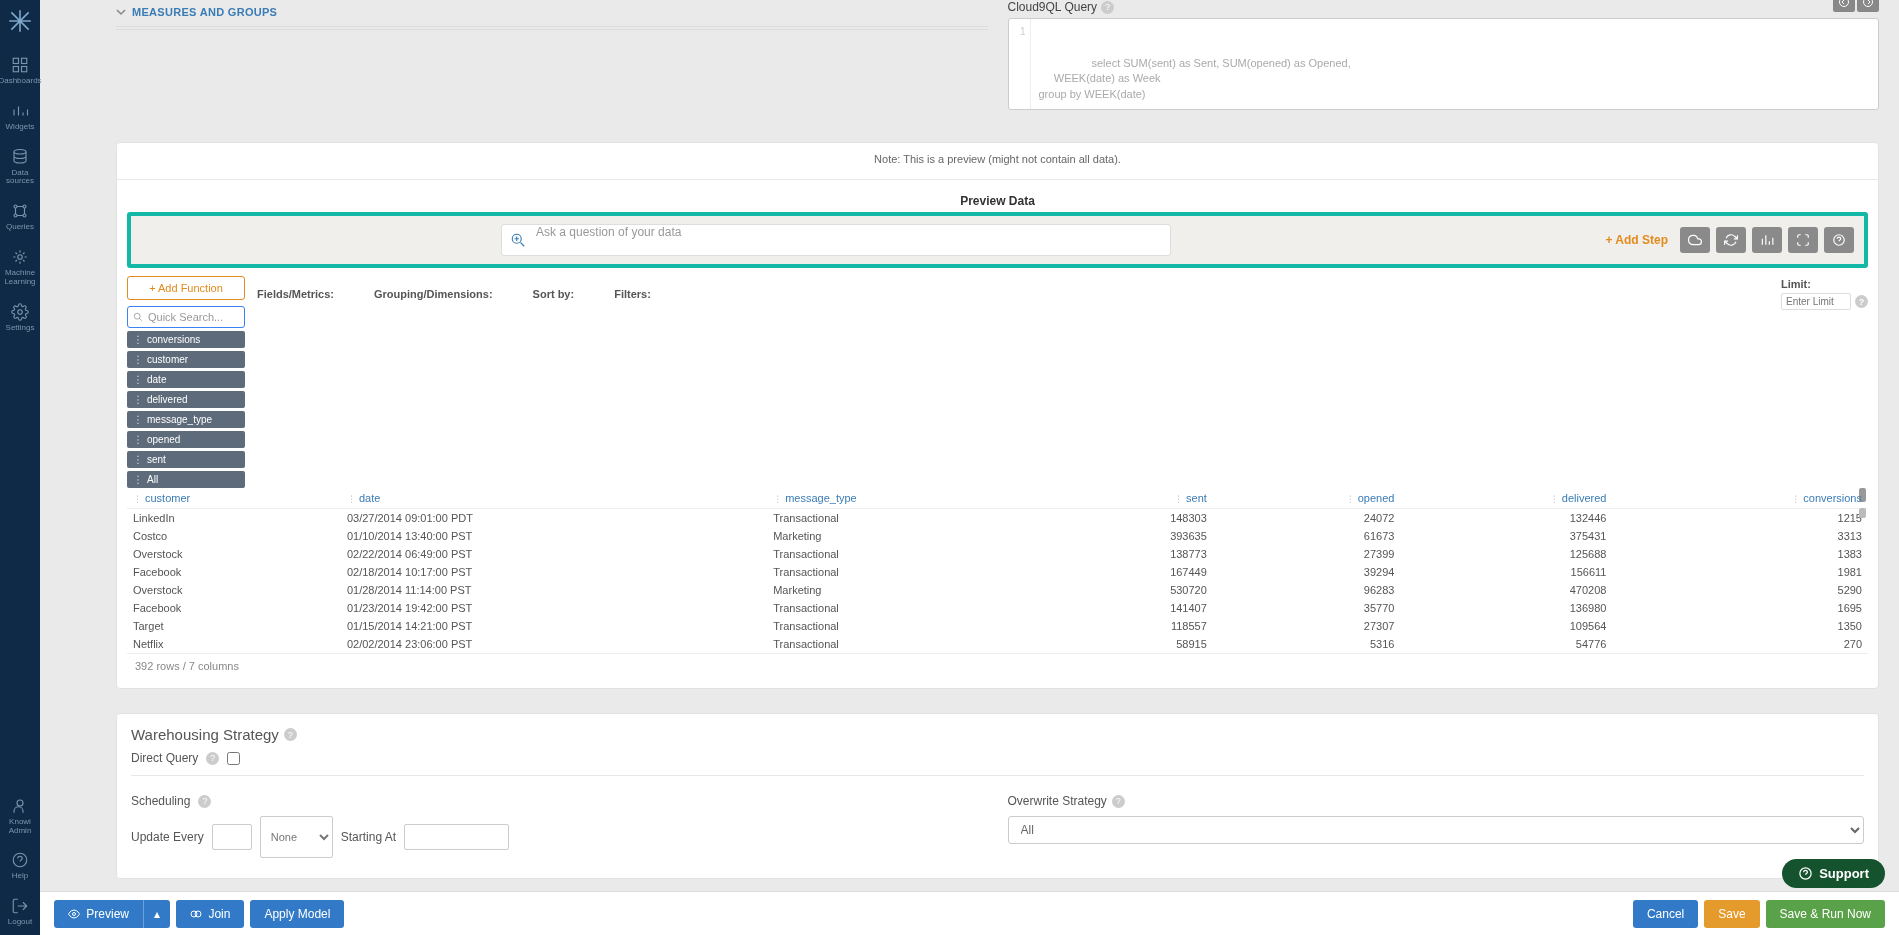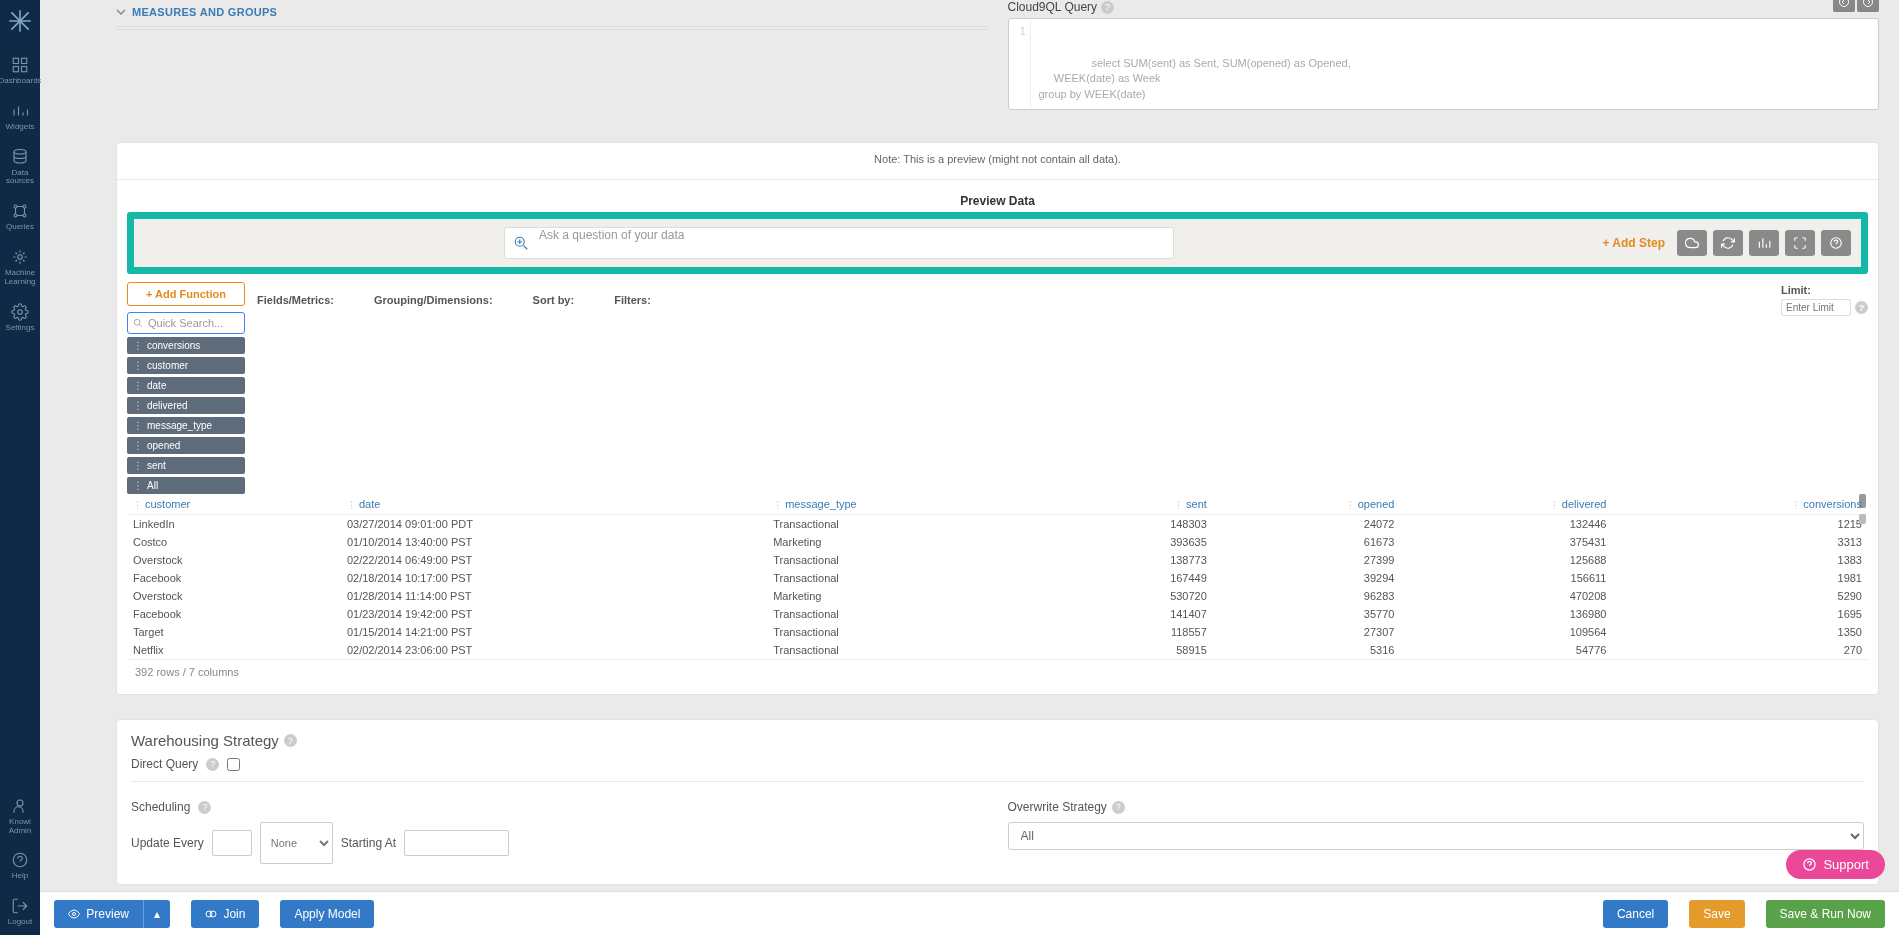--- a/index.html
+++ b/index.html
@@ -21,29 +21,29 @@
 .cloud9-label{font-size:12px;color:#444;margin-bottom:4px;display:flex;align-items:center;gap:4px}
 .help-icon{display:inline-flex;width:13px;height:13px;border-radius:50%;background:#ccc;color:#fff;font-size:9px;align-items:center;justify-content:center}
 .code-editor{border:1px solid #ccc;border-radius:3px;background:#fff;position:relative;height:92px;padding:6px 8px 6px 30px;font-family:monospace;font-size:11px;color:#aaa;white-space:pre;line-height:1.4}
 .code-editor .gutter{position:absolute;left:0;top:0;width:22px;height:100%;border-right:1px solid #eee;text-align:right;padding:6px 4px 0 0;color:#ccc;font-size:10px}
 .code-tools{position:absolute;top:-26px;right:0;display:flex;gap:2px}
 .code-tools button{width:22px;height:20px;background:#888;border:none;color:#fff;border-radius:2px;cursor:pointer;display:flex;align-items:center;justify-content:center}
 .panel{background:#fff;border:1px solid #e2e2e2;border-radius:4px;margin-top:18px;padding:6px 0 10px}
 .preview-note{text-align:center;font-size:11px;color:#666;padding:4px 0}
 .preview-title{text-align:center;font-weight:700;font-size:12px;color:#333;padding:4px 0}
 .panel hr{border:none;border-top:1px solid #e5e5e5;margin:2px 0 8px}
-.preview-toolbar{background:#f0efeb;border:7px solid #14b8a6;border-radius:3px;margin:0 10px;padding:8px 10px;display:flex;align-items:center;gap:6px}
+.preview-toolbar{background:#f0efeb;border:4px solid #14b8a6;border-radius:3px;margin:0 10px;padding:8px 10px;display:flex;align-items:center;gap:6px}
 .ask-input{flex:0 0 670px;margin-left:360px;height:32px;border:1px solid #ddd;border-radius:3px;background:#fff;padding:0 8px 0 34px;position:relative;color:#999}
 .ask-input svg{position:absolute;left:8px;top:7px;width:18px;height:18px;color:#3a7cb5}
 .toolbar-spacer{flex:1}
 .add-step{color:#e28b1e;font-size:12px;font-weight:600;cursor:pointer;margin-right:6px}
 .tool-btn{width:30px;height:26px;background:#8a8a8a;border:none;border-radius:3px;color:#fff;cursor:pointer;display:flex;align-items:center;justify-content:center}
 .builder{display:flex;margin:8px 10px 0;gap:12px}
 .builder-left{width:118px}
-.btn-add-func{width:100%;border:1px solid #e28b1e;color:#e28b1e;background:#fff;border-radius:3px;padding:5px 0;font-size:11px;font-weight:700;cursor:pointer;margin-bottom:6px}
+.btn-add-func{width:100%;border:1px solid #e28b1e;color:#e28b1e;background:#fff;border-radius:3px;padding:5px 0;font-size:11px;font-weight:400;cursor:pointer;margin-bottom:6px}
 .quick-search{width:100%;border:1px solid #3b82f6;border-radius:3px;padding:4px 6px 4px 20px;font-size:11px;color:#999;position:relative}
 .quick-search svg{position:absolute;left:5px;top:5px;width:10px;height:10px;color:#999}
 .pill{background:#5d6b7a;color:#fff;font-size:10px;padding:3px 6px;border-radius:2px;margin-top:3px;cursor:move;display:flex;align-items:center}
 .pill::before{content:"⋮";margin-right:4px;opacity:.7}
 .builder-right{flex:1}
 .builder-cols{display:flex;gap:40px;font-size:11px;font-weight:600;color:#555;padding:2px 0 8px;align-items:center}
 .builder-cols .limit-group{margin-left:auto;display:flex;flex-direction:column;gap:3px}
 .limit-input{width:70px;border:1px solid #ddd;border-radius:2px;padding:2px 4px;font-size:10px;color:#999}
 .data-table{width:100%;border-collapse:collapse;font-size:11px}
 .data-table th{text-align:left;color:#3a7cb5;font-weight:400;padding:4px 6px;border-bottom:1px solid #eee;position:relative}
@@ -54,31 +54,31 @@
 .table-footer{padding:6px 8px;font-size:11px;color:#888;border-top:1px solid #eee}
 .scroll-indicator-v{position:absolute;right:2px;top:0;width:7px;height:14px;background:#999;border-radius:2px}
 .scroll-indicator-v2{position:absolute;right:2px;top:20px;width:7px;height:10px;background:#bbb;border-radius:2px}
 .section2{background:#fff;border:1px solid #e2e2e2;border-radius:4px;margin-top:24px;padding:12px 14px}
 .section2 h3{font-size:15px;font-weight:500;color:#555;display:flex;align-items:center;gap:5px;margin-bottom:6px}
 .inline-row{display:flex;align-items:center;gap:8px;font-size:12px;color:#555;margin:8px 0}
 .small-input{width:40px;height:26px;border:1px solid #ccc;border-radius:2px;padding:0 4px}
 .select{height:42px;border:1px solid #ccc;border-radius:2px;padding:0 18px 0 6px;font-size:11px;color:#777;background:#fff;position:relative}
 .med-input{width:105px;height:26px;border:1px solid #ccc;border-radius:2px;padding:0 4px}
 .wide-select{width:100%;height:28px;border:1px solid #ccc;border-radius:3px;padding:0 8px;font-size:12px;color:#666;background:#fff}
-.footer{position:fixed;bottom:0;left:40px;right:0;height:44px;background:#fff;border-top:1px solid #ddd;display:flex;align-items:center;padding:0 14px;gap:21px}
+.footer{position:fixed;bottom:0;left:40px;right:0;height:44px;background:#fff;border-top:1px solid #ddd;display:flex;align-items:center;padding:0 14px;gap:6px}
 .btn{border:none;border-radius:3px;padding:7px 14px;font-size:12px;color:#fff;cursor:pointer;font-weight:500}
 .btn-blue{background:#3279c7}
 .btn-blue.split{padding:7px 10px;border-left:1px solid rgba(255,255,255,.3)}
 .btn-orange{background:#e59a2c}
 .btn-green{background:#5aa24a}
 .footer .spacer{flex:1}
 .btn-group{display:flex}
 .btn-group .btn:first-child{border-radius:3px 0 0 3px}
 .btn-group .btn:last-child{border-radius:0 3px 3px 0}
-.support-pill{position:fixed;right:14px;bottom:56px;background:#ec4899;color:#fff;border-radius:18px;padding:7px 16px;font-size:13px;display:flex;align-items:center;gap:6px;cursor:pointer;font-weight:400}
+.support-pill{position:fixed;right:14px;bottom:47px;background:#14532d;color:#fff;border-radius:18px;padding:7px 16px;font-size:13px;display:flex;align-items:center;gap:6px;cursor:pointer;font-weight:700}
 .rel{position:relative}
 hr.light{border:none;border-top:1px solid #e8e8e8;margin:10px 0}
 .table-wrap{position:relative;margin:0 10px}
 </style>
 </head>
 <body>
 
 <div class="sidebar">
   <div class="logo">
     <svg viewBox="0 0 24 24" fill="none" stroke="currentColor" stroke-width="1.5">

